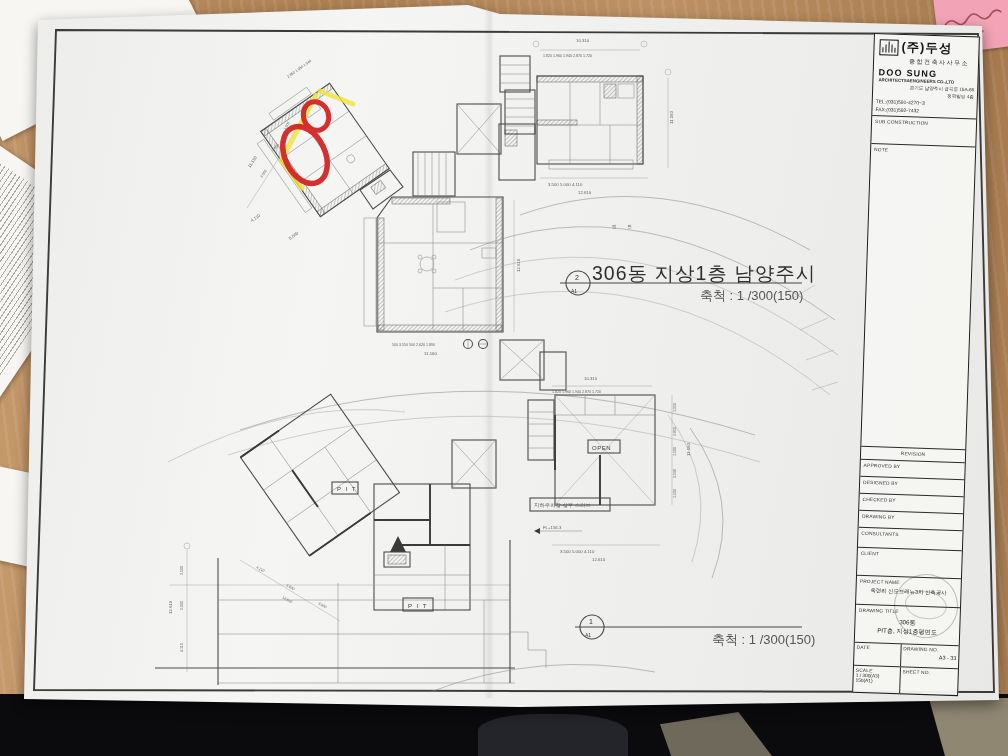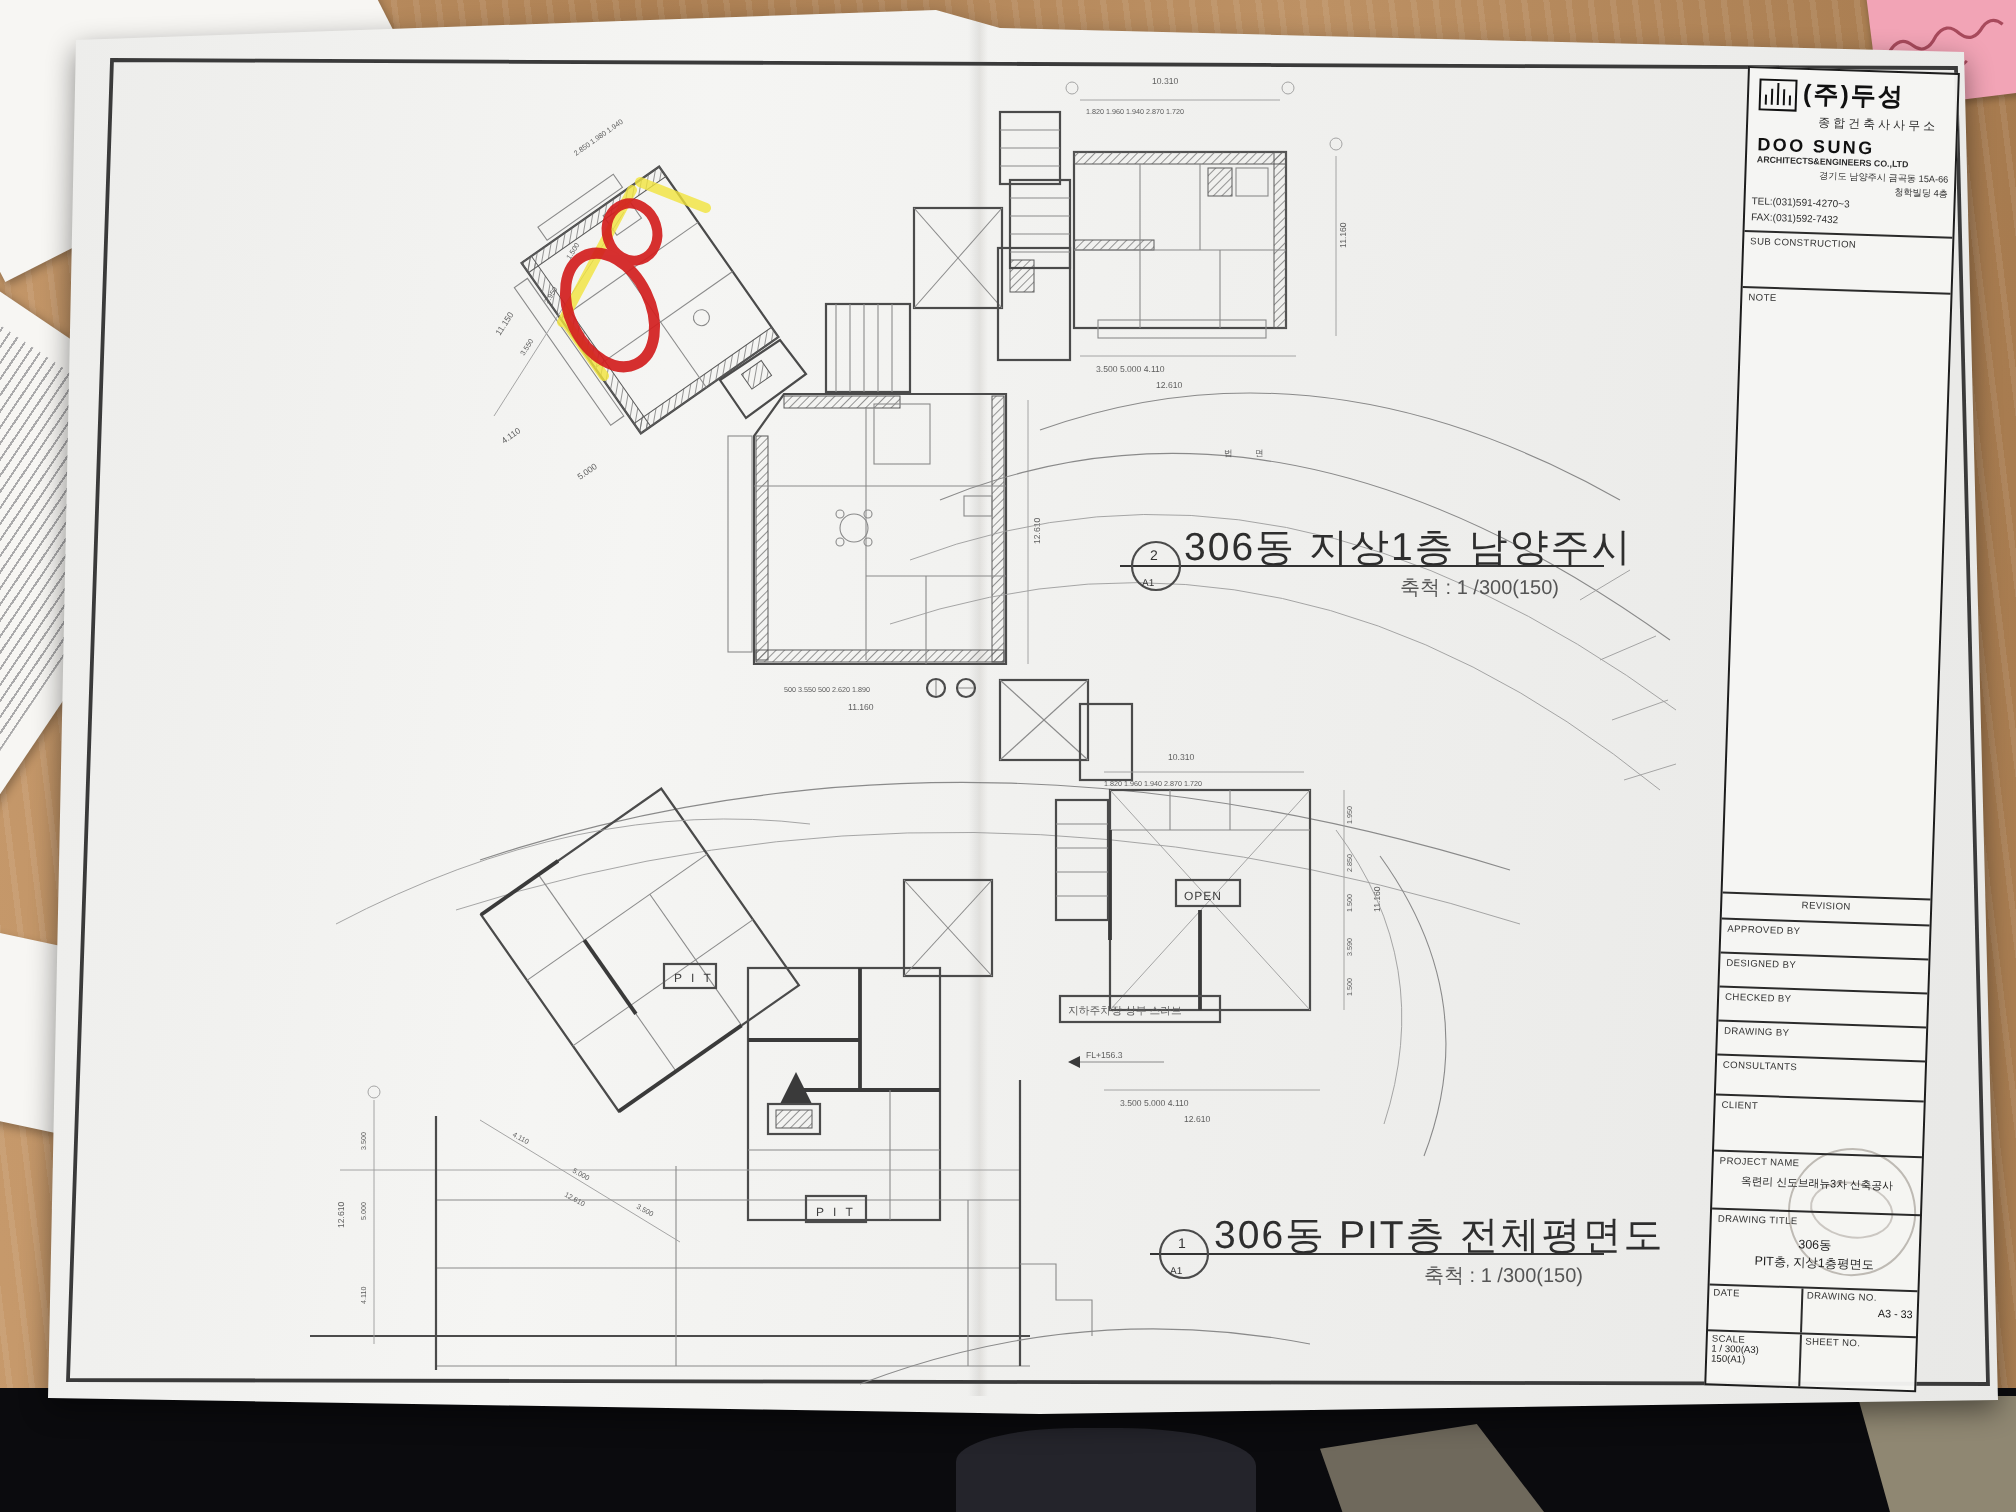--- a/index.html
+++ b/index.html
@@ -40,21 +40,21 @@
   svg.draw .d{stroke:#9c9c9c;stroke-width:.45;fill:none;}
   svg.draw .hx{fill:url(#hx);stroke:#5a5a5a;stroke-width:.5;}
   svg.draw text{font-family:"Liberation Sans",sans-serif;fill:#5e5e5e;}
   svg.draw .dim{font-size:4.3px;}
   svg.draw .dims{font-size:3.6px;}
   svg.draw .lbl{font-size:6px;fill:#3f3f3f;letter-spacing:1.5px;}
   svg.draw .mk{font-size:7px;fill:#333;}
   svg.draw .mk2{font-size:5px;fill:#333;}
   
   .plan-title{position:absolute;color:#2e2e2e;font-size:19.5px;letter-spacing:1px;white-space:nowrap;}
-  .scale-note{position:absolute;color:#555;font-size:10px;white-space:nowrap;}
+  .scale-note{position:absolute;color:#555;font-size:13px;white-space:nowrap;}
   
   .tblock{position:absolute;left:874px;top:33px;width:104px;height:658px;
     transform:rotate(1.9deg);transform-origin:top left;
     background:rgba(245,245,243,.96);border:1.6px solid #1d1d1d;
     display:flex;flex-direction:column;font-size:5px;color:#2e2e2e;}
   .tb-sec{border-bottom:1px solid #2a2a2a;position:relative;box-sizing:border-box;padding:2px 3px;}
   .tb-label{font-size:4.8px;letter-spacing:.2px;color:#333;}
   .tb-center{text-align:center;}
   .co-row{display:flex;align-items:center;gap:3px;margin:2px 0 1px 2px;}
   .co-logo{width:19px;height:16px;border:1.8px solid #111;display:flex;align-items:flex-end;
@@ -354,21 +354,20 @@
         <line x1="282" y1="160" x2="302" y2="188"></line>
       </g>
       <g fill="none" stroke="#d31f1f" opacity=".92">
         <ellipse cx="316" cy="116" rx="12.5" ry="14.5" stroke-width="5" transform="rotate(-18 316 116)"></ellipse>
         <ellipse cx="305" cy="155" rx="20" ry="30" stroke-width="5.5" transform="rotate(-26 305 155)"></ellipse>
       </g>
     </svg>
 
     <div class="plan-title" style="left:592px;top:260px;">306동 지상1층 남양주시</div>
     <div class="scale-note" style="left:700px;top:287px;">축척 : 1 /300(150)</div>
-    <div class="plan-title" style="left:607px;top:604px;">306동 PIT층 전체평면도</div>
     <div class="scale-note" style="left:712px;top:631px;">축척 : 1 /300(150)</div>
 
     <div class="tblock">
       <div class="tb-sec" style="height:82px;">
         <div class="co-row">
           <div class="co-logo">
             <i style="height:5px"></i>
                 <i style="height:8px"></i>
                 <i style="height:11px"></i>
                 <i style="height:8px"></i>

